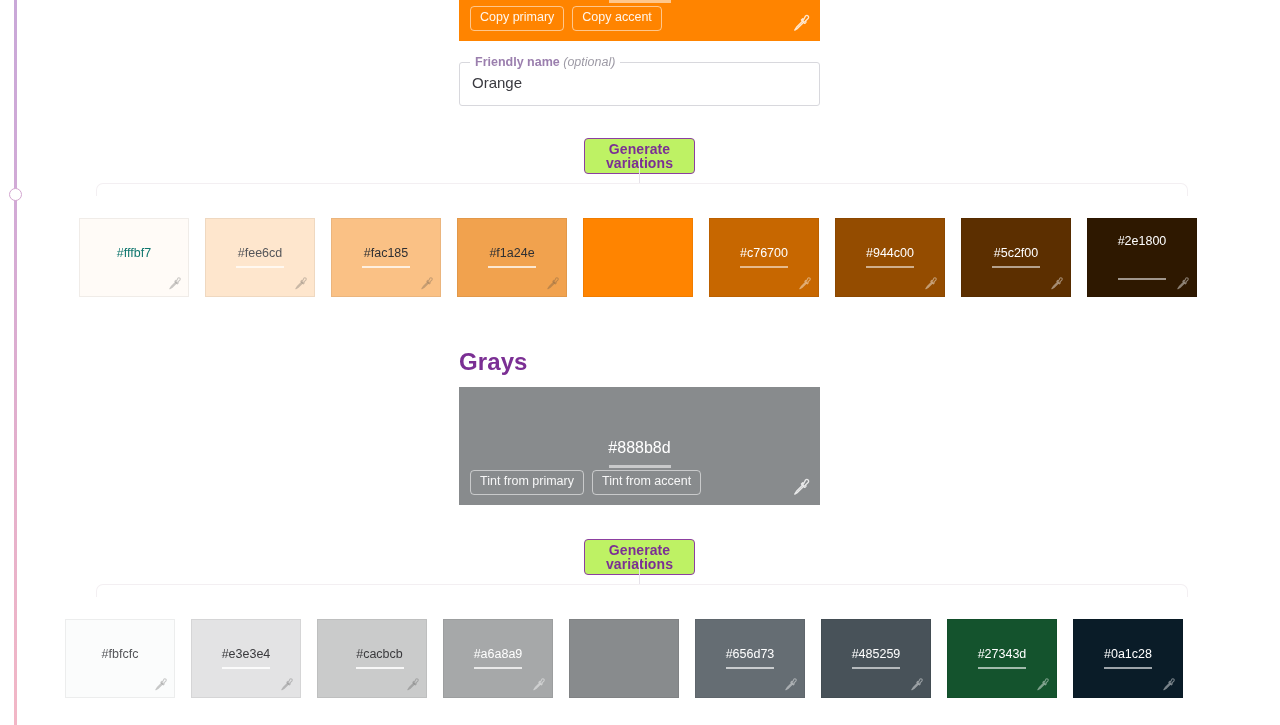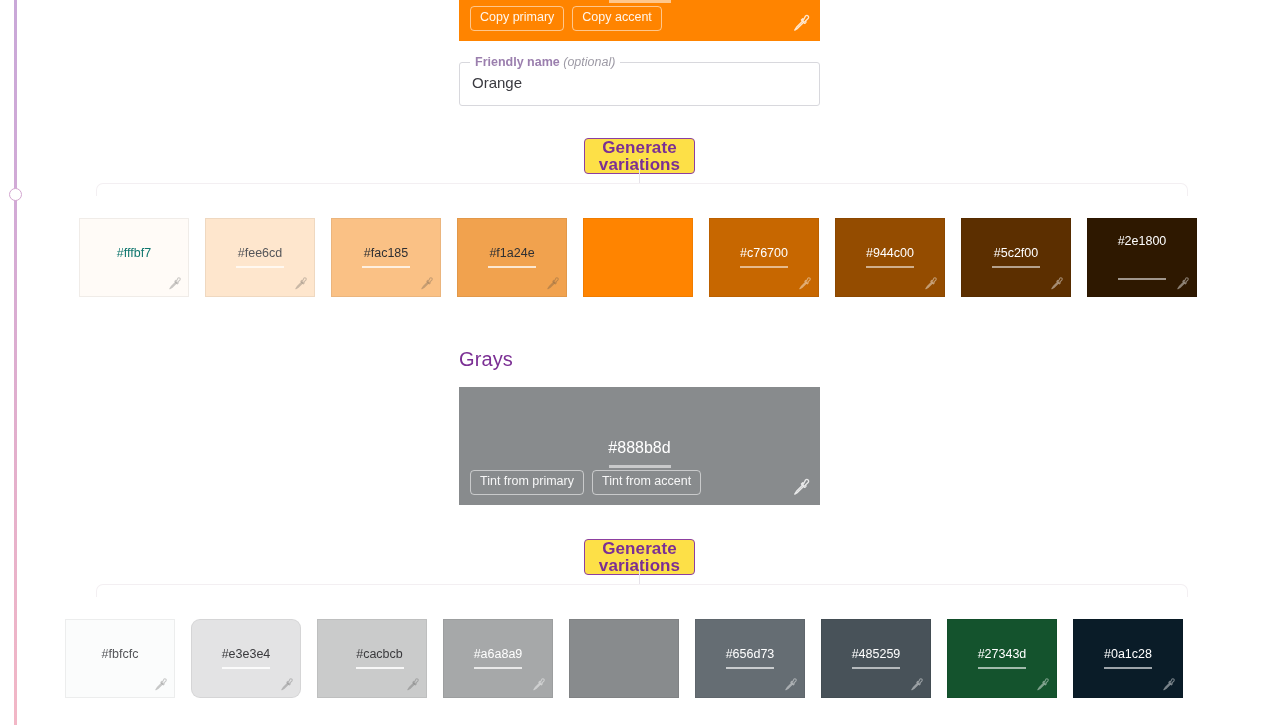--- a/index.html
+++ b/index.html
@@ -76,25 +76,25 @@
   }
   .friendly-value {
     position: absolute; left: 12px; top: 11px;
     font-size: 15px; color: #3a3a40;
   }
 
   
   .gen-btn {
     position: absolute;
     width: 111px; height: 36px;
-    background: #fde047;
+    background: #bef264;
     border: 1.3px solid #8c3fa0;
     border-radius: 4px;
     color: #7b2f94;
-    font-size: 17px;
+    font-size: 14px;
     font-weight: 700;
     font-family: "Liberation Sans", sans-serif;
     line-height: 1;
     cursor: pointer;
     display: flex; align-items: center; justify-content: center;
     letter-spacing: .1px;
   }
   .gen-stem {
     position: absolute;
     width: 1px;
@@ -132,22 +132,22 @@
   }
   .swatch .eyedropper {
     position: absolute; right: 6px; bottom: 5px;
     width: 15px; height: 15px; opacity: .5;
   }
   .swatch.no-underline .swatch-underline { visibility: hidden; }
 
   
   .section-title {
     position: absolute;
-    font-size: 20px;
-    font-weight: 400;
+    font-size: 24px;
+    font-weight: 700;
     color: #7b2f94;
     letter-spacing: .1px;
   }
   .gray-card {
     position: absolute;
     left: 459px; top: 387px;
     width: 361px; height: 118px;
     background: #888b8d;
   }
   .gray-card .gc-hex {
@@ -286,21 +286,21 @@
 
   <div class="swatch-row" id="gray-swatch-row" style="left:65px; top:619px;">
       <div class="swatch no-underline" style="background: rgb(251, 252, 252);">
         <div class="swatch-hex" style="color: rgb(85, 86, 90);">#fbfcfc</div>
         <div class="swatch-underline" style="background: rgba(0, 0, 0, 0.1);"></div>
         <span class="eyedropper"><svg viewBox="0 0 24 24" width="15" height="15" fill="none" stroke="rgba(60,60,60,0.55)" stroke-width="1.7" stroke-linecap="round" stroke-linejoin="round">
             <path d="M17.5 3.5a2.1 2.1 0 0 1 3 3l-3.4 3.4 1 1-1.6 1.6-4-4L14.1 6.9l1 1z"></path>
             <path d="M14.6 9.1 6.6 17.1 4.5 20.5l3.4-2.1 8-8"></path>
           </svg></span>
       </div>
-      <div class="swatch" style="background: rgb(227, 227, 228); border-radius: 9px;">
+      <div class="swatch" style="background: rgb(227, 227, 228);">
         <div class="swatch-hex" style="color: rgb(58, 58, 61);">#e3e3e4</div>
         <div class="swatch-underline" style="background: rgba(255, 255, 255, 0.85);"></div>
         <span class="eyedropper"><svg viewBox="0 0 24 24" width="15" height="15" fill="none" stroke="rgba(60,60,60,0.55)" stroke-width="1.7" stroke-linecap="round" stroke-linejoin="round">
             <path d="M17.5 3.5a2.1 2.1 0 0 1 3 3l-3.4 3.4 1 1-1.6 1.6-4-4L14.1 6.9l1 1z"></path>
             <path d="M14.6 9.1 6.6 17.1 4.5 20.5l3.4-2.1 8-8"></path>
           </svg></span>
       </div>
       <div class="swatch" style="background: rgb(202, 203, 203); padding-left: 15px;">
         <div class="swatch-hex" style="color: rgb(58, 58, 61);">#cacbcb</div>
         <div class="swatch-underline" style="background: rgba(255, 255, 255, 0.85);"></div>

